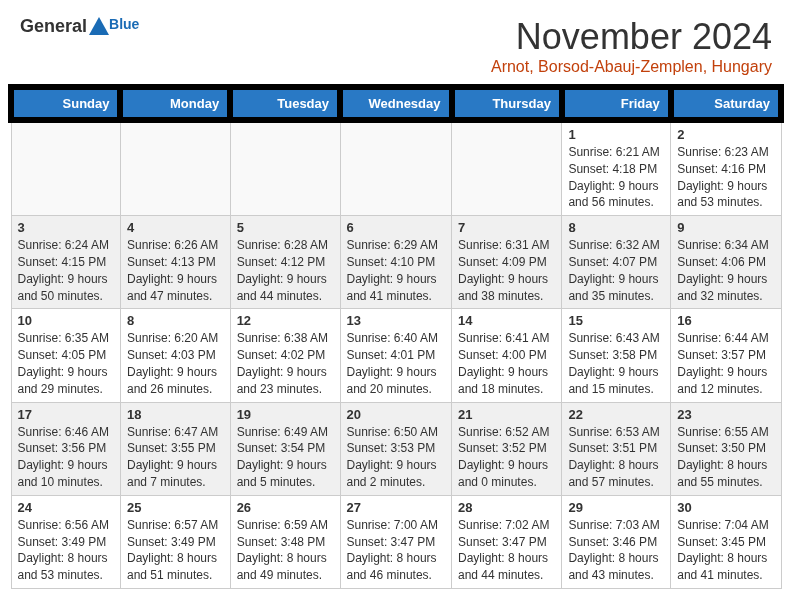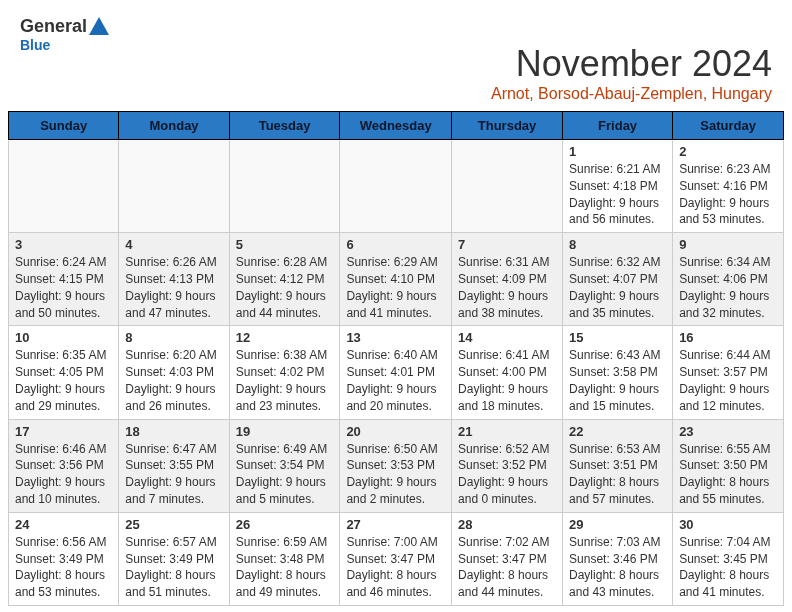--- a/index.html
+++ b/index.html
@@ -10,21 +10,20 @@
       min-height: 612px;
     }
     .header {
       display: flex;
       justify-content: space-between;
       align-items: flex-start;
       padding: 16px 20px 8px 20px;
     }
     .logo {
       display: flex;
-      flex-direction: column;
       align-items: flex-start;
     }
     .logo-text {
       display: flex;
       align-items: center;
     }
     .logo-general {
       font-size: 18px;
       font-weight: bold;
       color: #333;
@@ -38,42 +37,41 @@
       width: 0;
       height: 0;
       border-left: 10px solid transparent;
       border-right: 10px solid transparent;
       border-bottom: 18px solid #1a6bb5;
       margin-left: 2px;
       margin-bottom: 2px;
     }
     .title-section {
       text-align: right;
-      margin-top: 27px;
     }
     .month-title {
       font-size: 36px;
       font-weight: normal;
       color: #333;
     }
     .subtitle {
       font-size: 16px;
       color: #c2410c;
     }
     table {
       width: 100%;
       border-collapse: collapse;
     }
     th {
       background-color: #2979c5;
-      color: #0f172a;
-      text-align: center;
+      color: #ffffff;
+      text-align: right;
       padding: 6px 8px;
       font-size: 13px;
-      border: 1px solid #000000;
+      border: 6px solid #000000;
     }
     td {
       vertical-align: top;
       border: 1px solid #ccc;
       padding: 4px 6px;
       font-size: 11px;
       color: #333;
       width: 113px;
       height: 80px;
       background: #fff;

